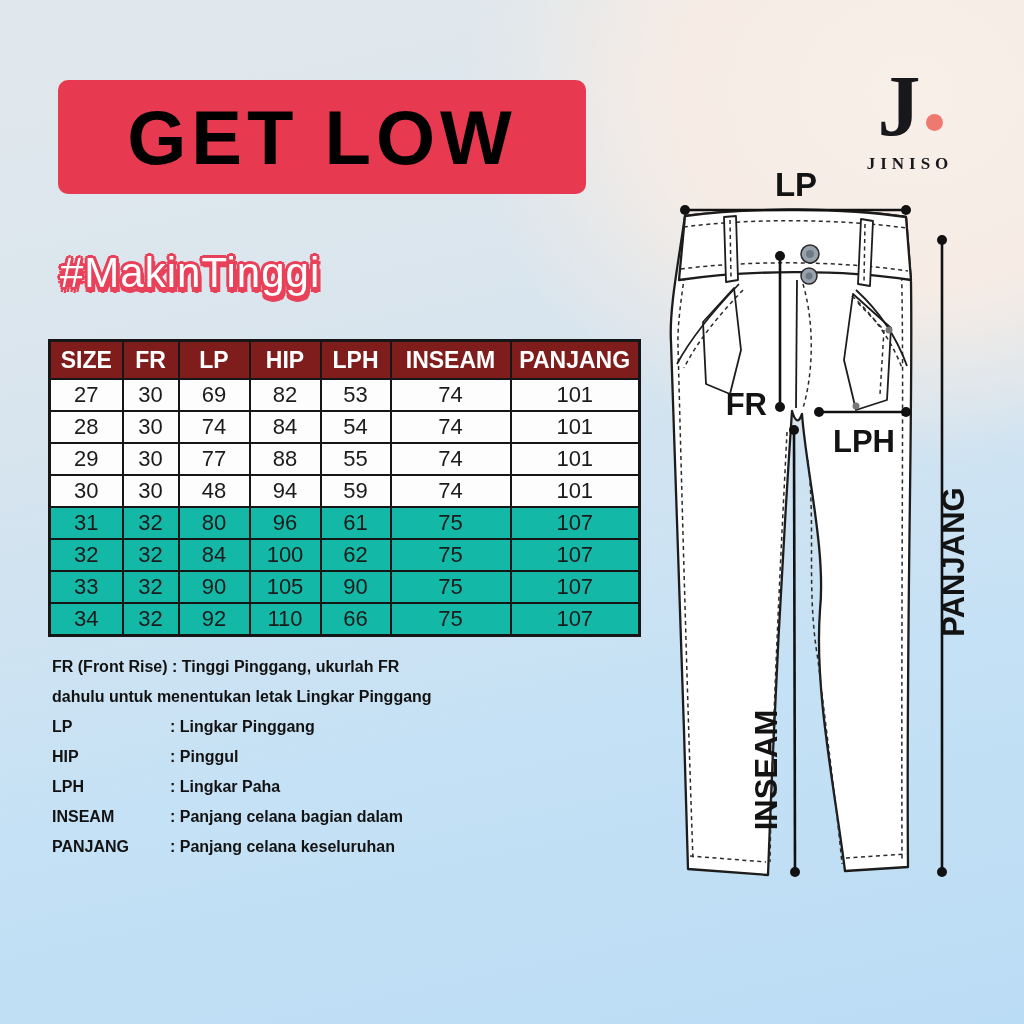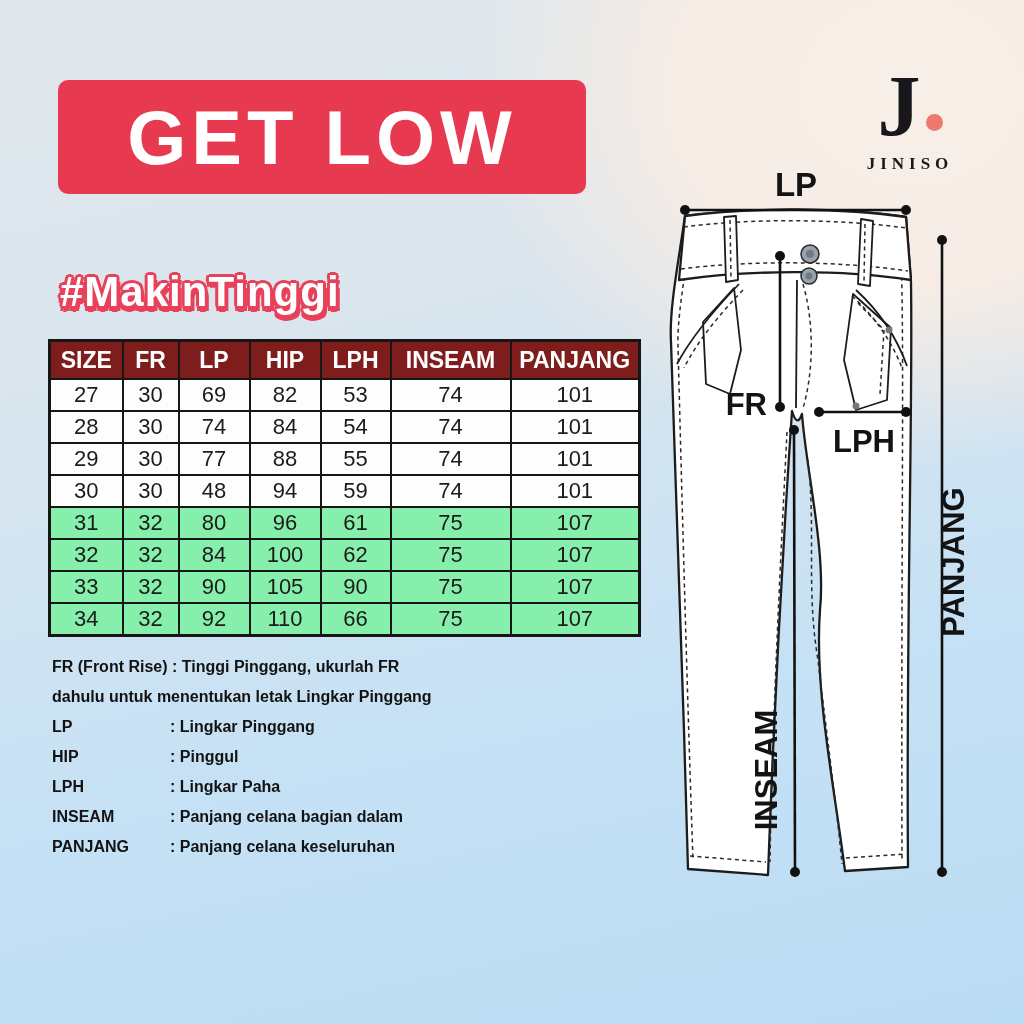--- a/index.html
+++ b/index.html
@@ -10,58 +10,58 @@
       radial-gradient(620px 520px at 89% 9%, #f8efe9 0%, #f6ece5 38%, rgba(246,236,229,0) 72%),
       linear-gradient(168deg, #e1e8ec 0%, #d9e5ee 34%, #c5e1f5 68%, #badcf4 100%);
   }
   
   .banner{
     position:absolute;left:58px;top:80px;width:528px;height:114px;
     background:#e73a51;border-radius:10px;
     display:flex;align-items:center;justify-content:center;
   }
   .banner h1{
-    margin:0;color:#ffffff;font-size:76px;font-weight:800;letter-spacing:5px;
+    margin:0;color:#000000;font-size:76px;font-weight:800;letter-spacing:5px;
   }
   
   .logo{position:absolute;left:846px;top:60px;width:128px;text-align:center;}
   .logo .mark{
     font-family:"Liberation Serif",serif;font-weight:700;font-size:86px;
     line-height:92px;color:#17171c;position:relative;display:inline-block;
   }
   .logo .dot{
     display:inline-block;width:17px;height:17px;border-radius:50%;
     background:#f0796f;margin-left:5px;transform:translateY(-4px);
   }
   .logo .word{
     font-family:"Liberation Serif",serif;font-weight:700;font-size:17px;
     letter-spacing:5px;color:#17171c;margin-top:2px;
   }
   
   .subtitle{position:absolute;left:58px;top:209px;font-size:41px;font-weight:800;color:#141414;}
   .hashtag{
-    position:absolute;left:60px;top:268px;font-size:42px;font-weight:700;color:#ffffff;letter-spacing:1px;
+    position:absolute;left:60px;top:249px;font-size:42px;font-weight:400;color:#ffffff;letter-spacing:1px;
     text-shadow:
       3px 0 0 #e8415a,-3px 0 0 #e8415a,0 3px 0 #e8415a,0 -3px 0 #e8415a,
       2.3px 2.3px 0 #e8415a,-2.3px 2.3px 0 #e8415a,2.3px -2.3px 0 #e8415a,-2.3px -2.3px 0 #e8415a,
       4px 5px 0 #e8415a,1px 6px 0 #e8415a,-2px 5px 0 #e8415a;
   }
   
   table.size{
     position:absolute;left:48px;top:339px;border-collapse:collapse;table-layout:fixed;
     background:#ffffff;border:3px solid #161616;
   }
   table.size th,table.size td{
     border:2px solid #161616;text-align:center;vertical-align:middle;padding:0;
   }
   table.size th{
     background:#7f1d1d;color:#ffffff;font-size:23px;font-weight:700;height:36px;
   }
   table.size td{font-size:22px;color:#1b1b1b;height:30px;background:#fdfdfd;}
-  table.size tr.gray td{background:#86efac;}
+  table.size tr.gray td{background:#14b8a6;}
   
   .legend{position:absolute;left:52px;top:652px;width:580px;font-size:16px;line-height:30px;color:#121212;font-weight:700;}
   .legend .lrow{display:flex;}
   .legend .term{width:118px;flex:0 0 118px;}
   .note{position:absolute;left:58px;top:882px;font-size:27px;line-height:37px;font-weight:700;color:#101010;}
   
   .diagram{position:absolute;left:640px;top:170px;width:370px;height:730px;}
   .diagram text{font-family:"Liberation Sans",sans-serif;font-weight:700;fill:#131313;}
   .outline{fill:#ffffff;stroke:#1c1c1c;stroke-width:2.3;stroke-linejoin:round;}
   .thin{fill:none;stroke:#1c1c1c;stroke-width:1.8;stroke-linejoin:round;}

